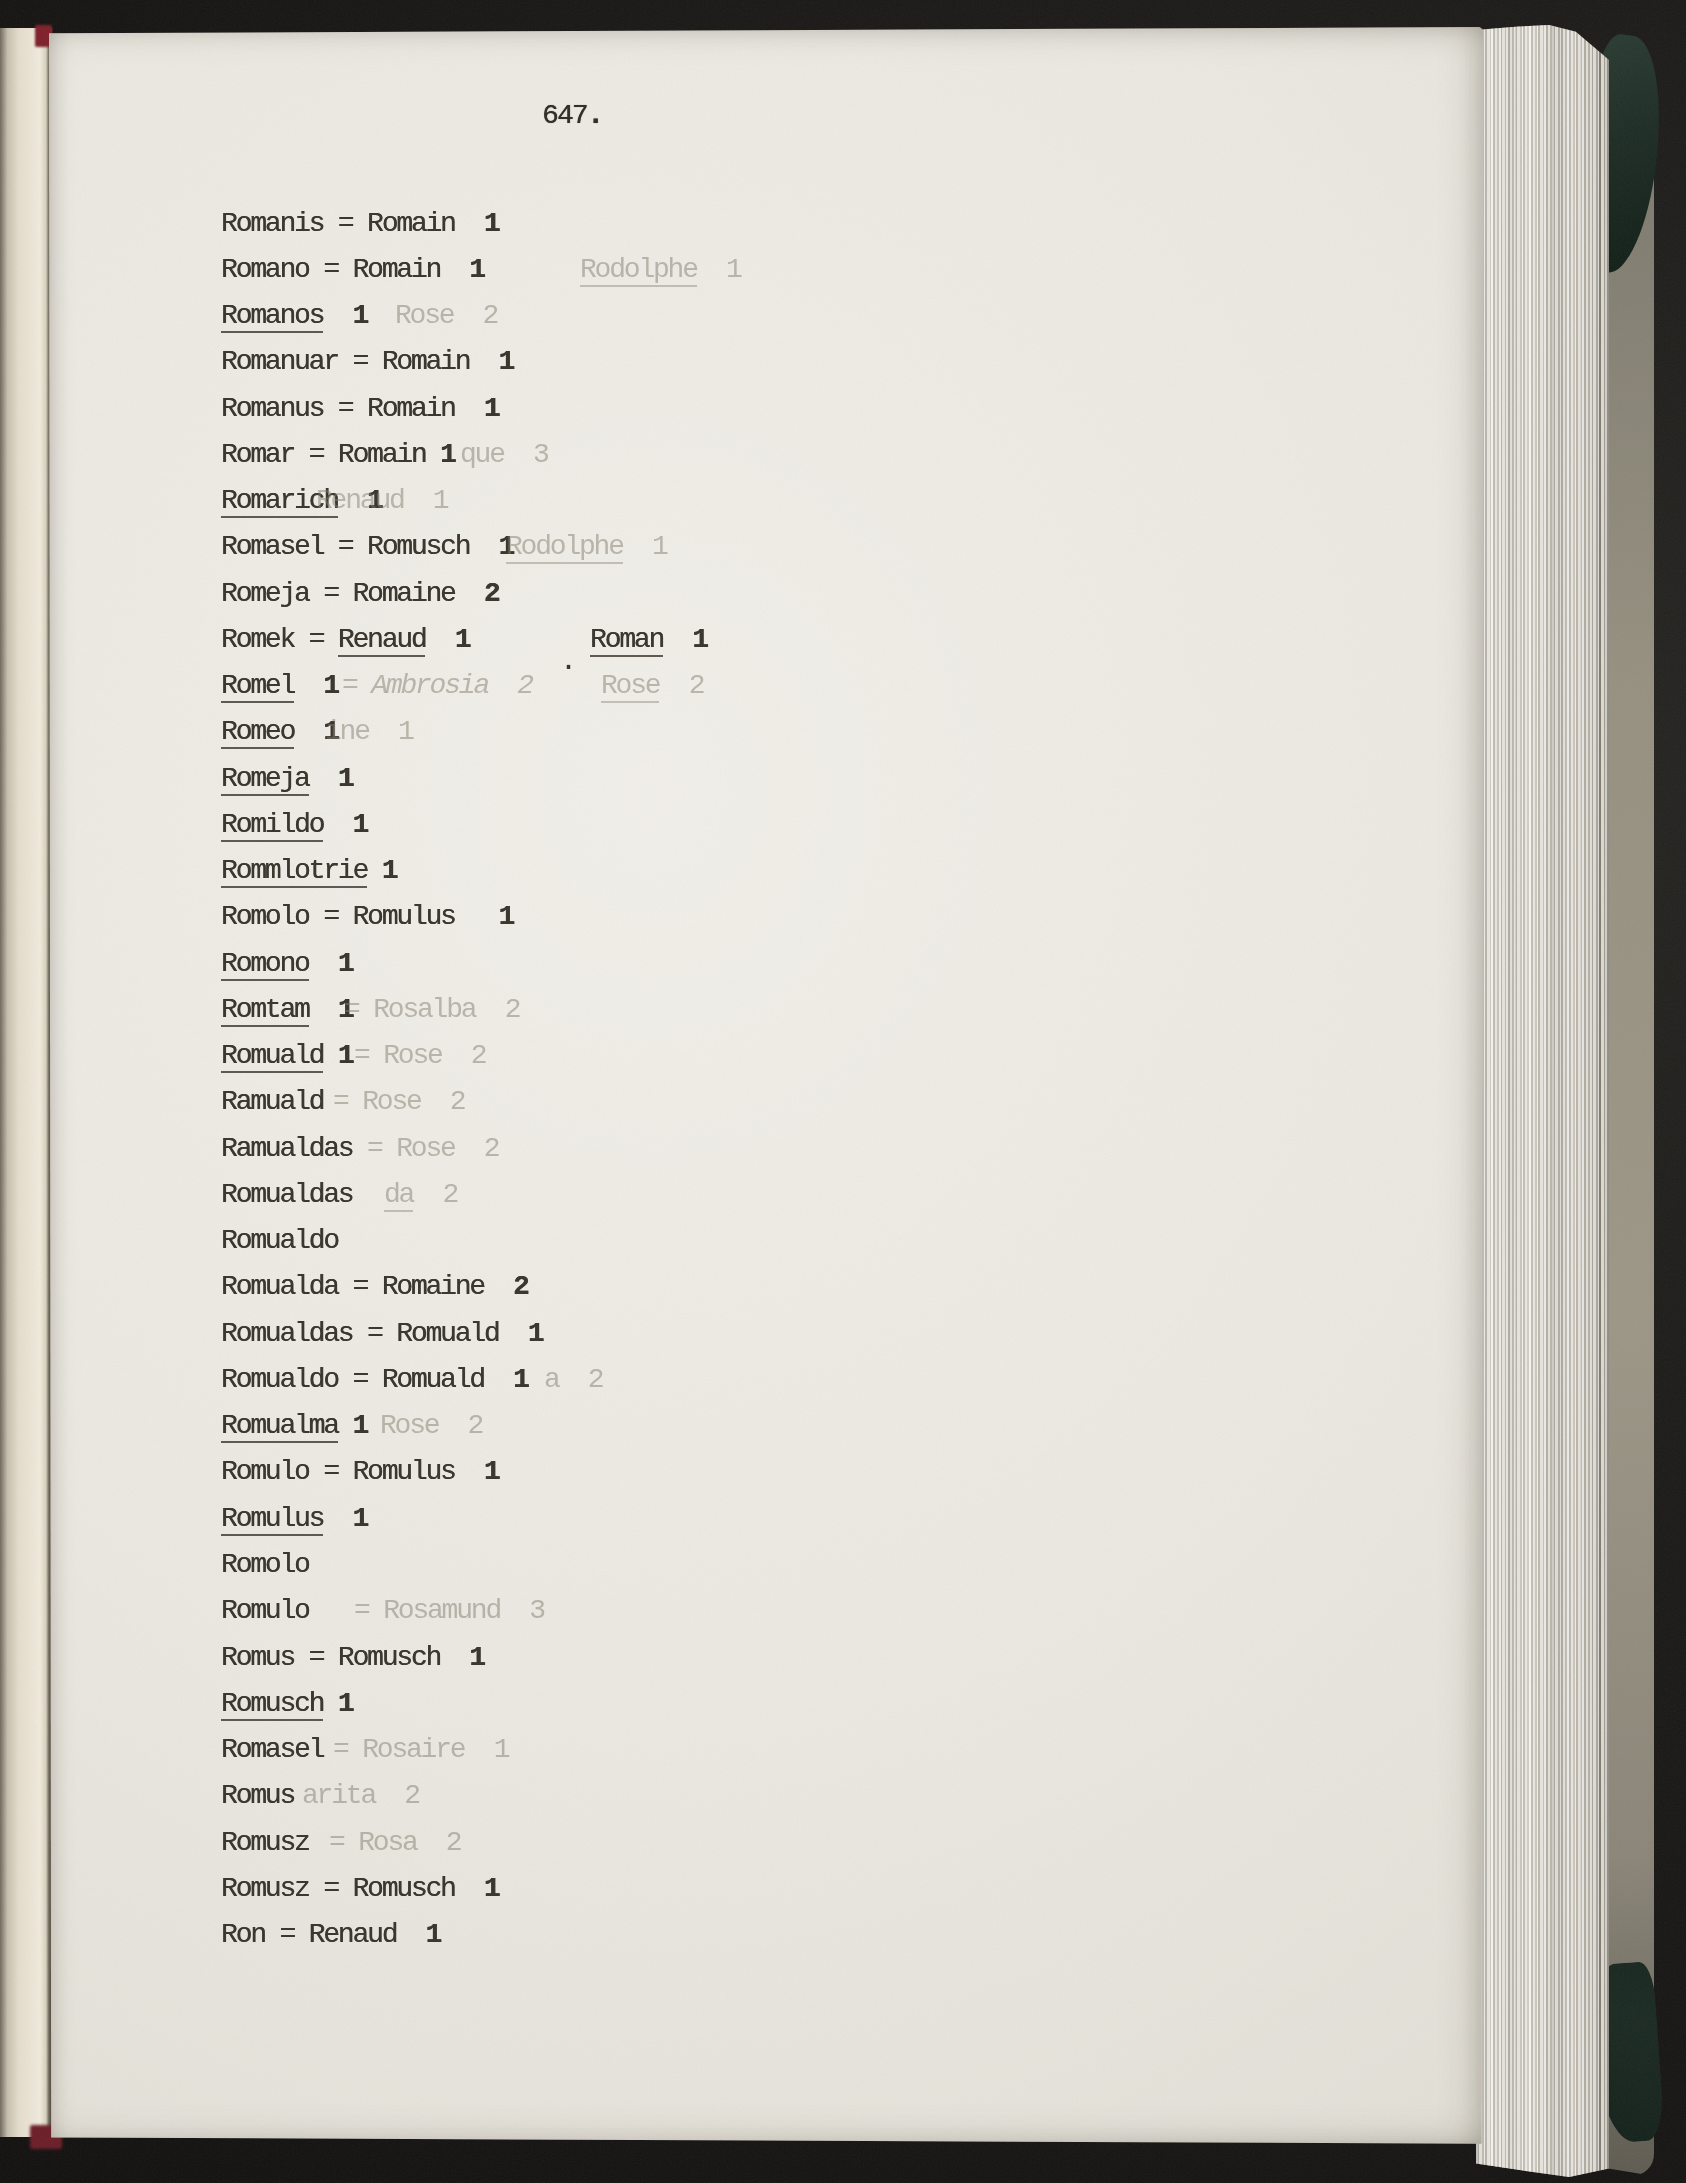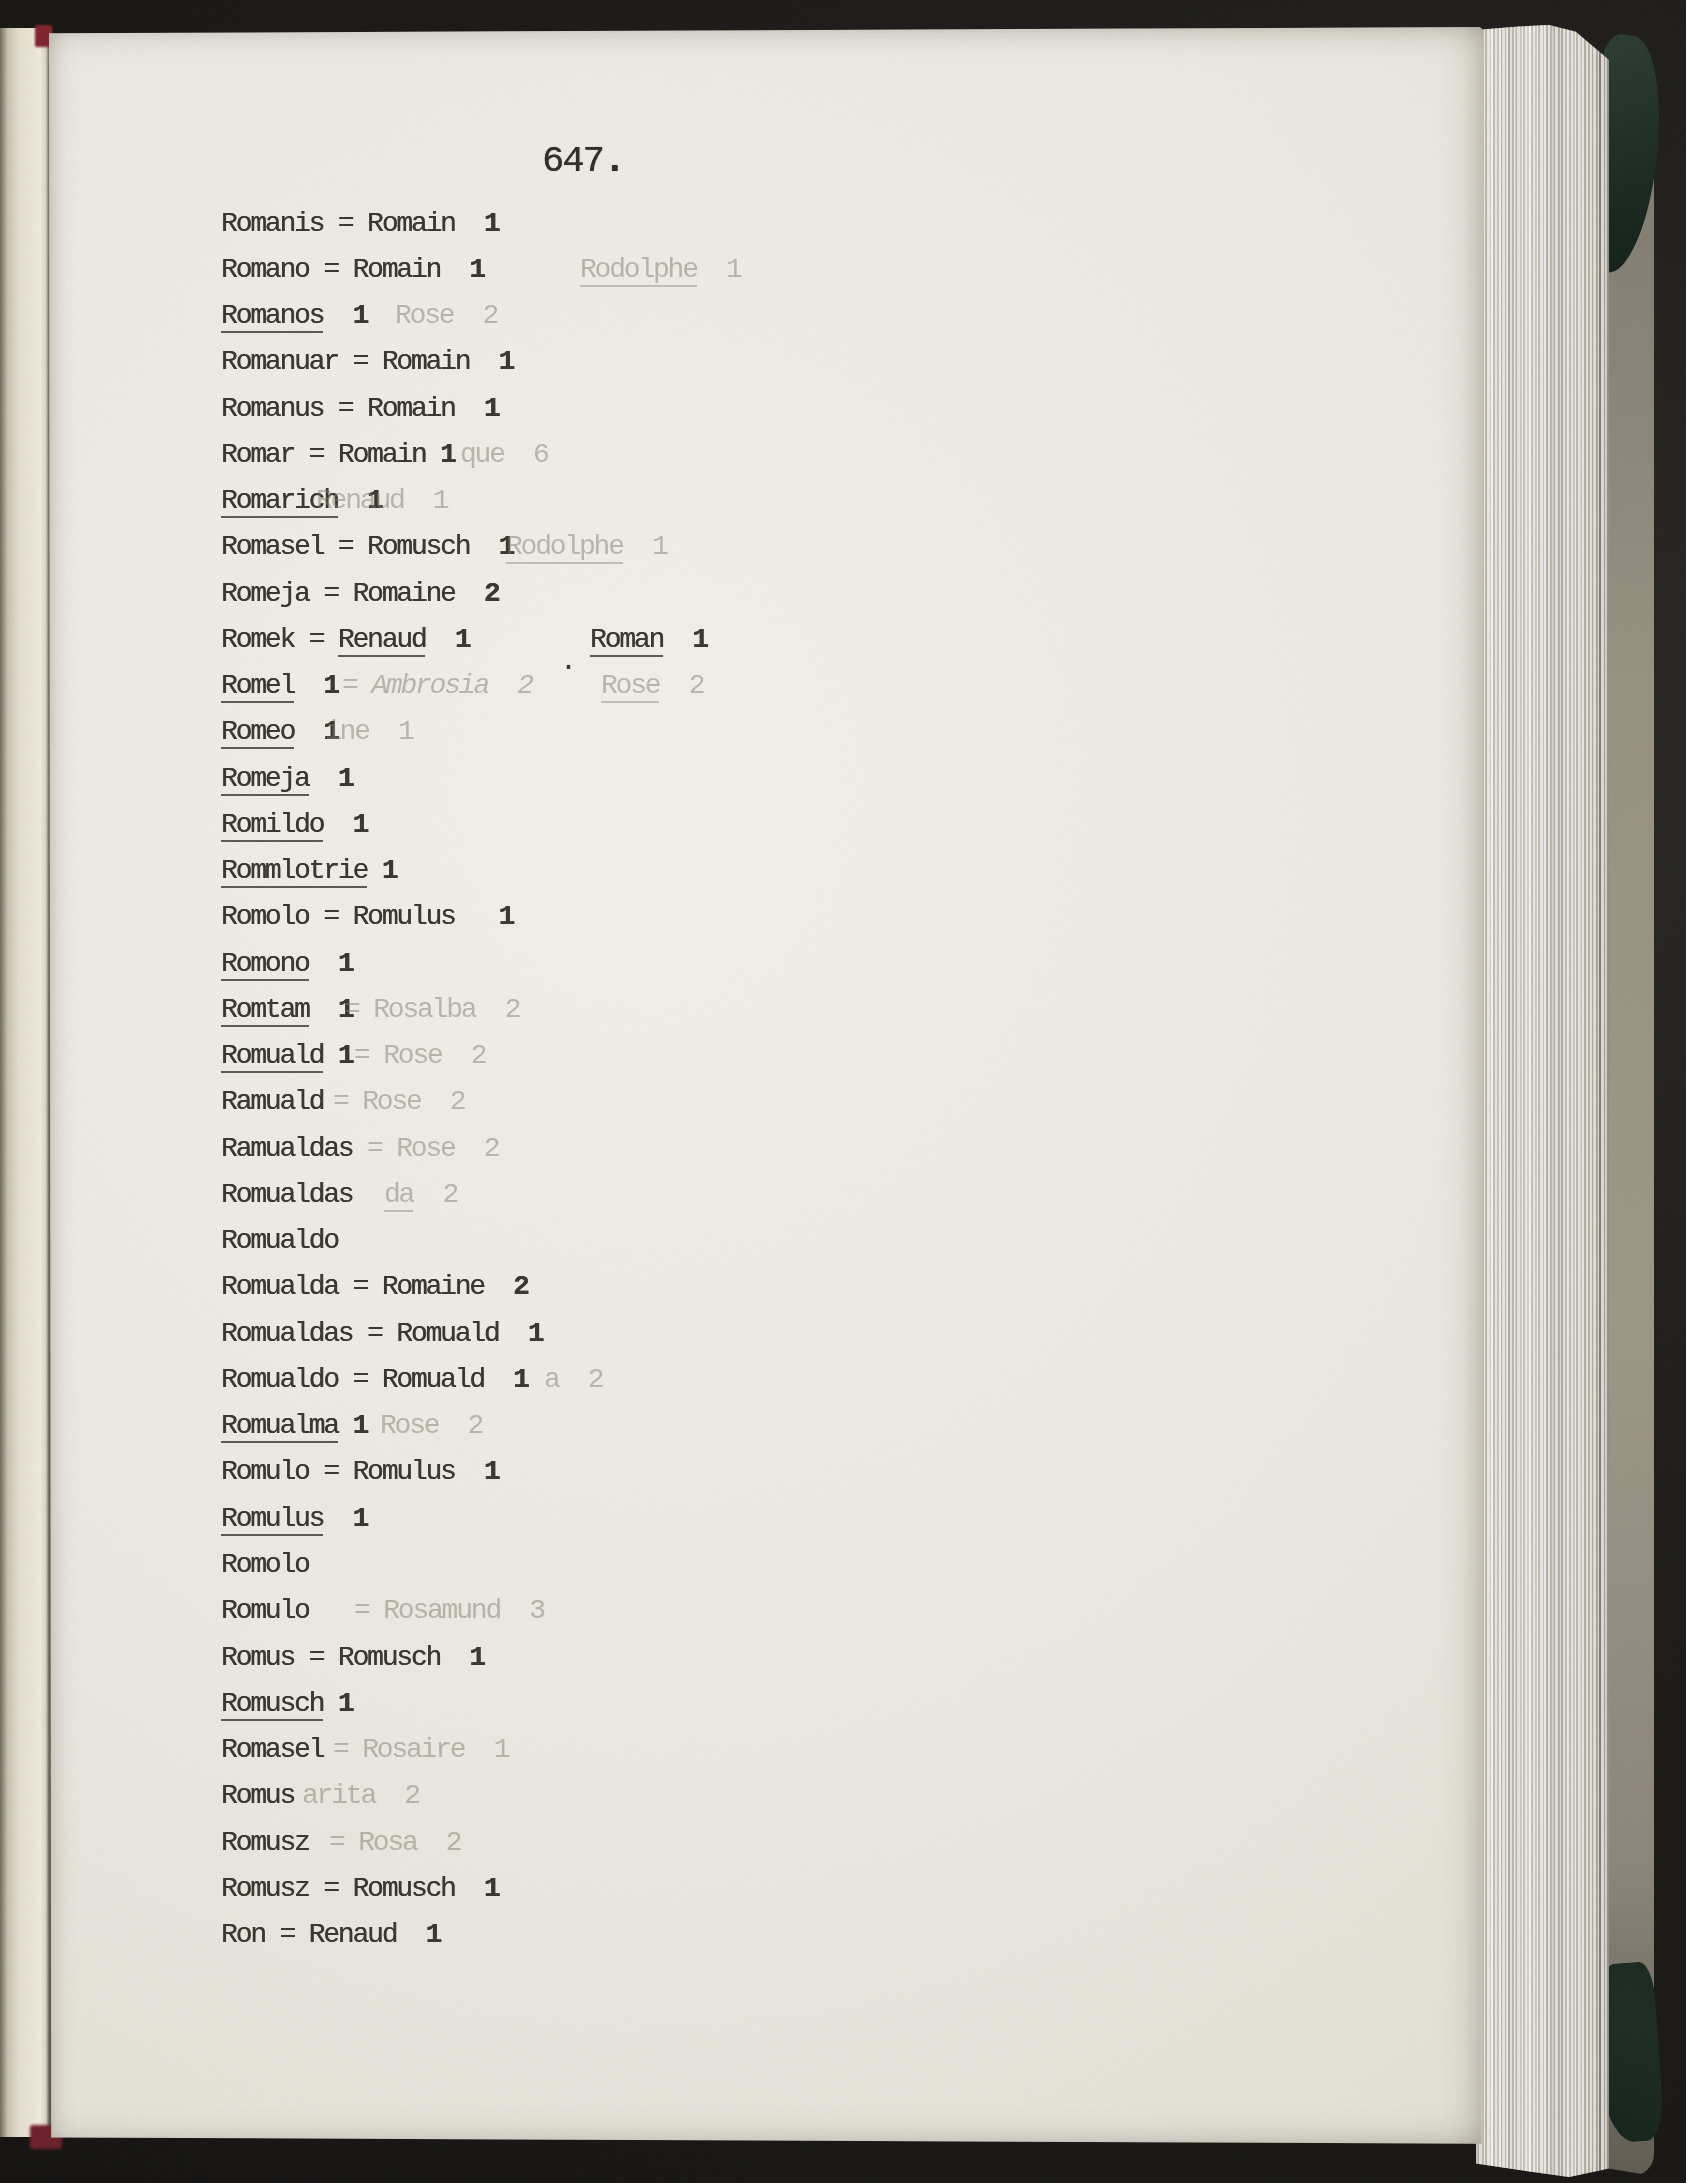--- a/index.html
+++ b/index.html
@@ -52,22 +52,22 @@
   .line{
     position:absolute;white-space:pre;
     font-size:28px;line-height:34px;letter-spacing:-2.2px;
     color:#37332b;text-shadow:0.3px 0.3px 0.6px rgba(48,44,36,.85);
   }
   .line .u{border-bottom:2.5px solid rgba(58,53,44,.82);}
   .line .num{font-weight:700;}
   .line.ghost{color:rgba(130,124,110,.5);text-shadow:none;}
   .line.ghost .u{border-bottom:2.5px solid rgba(130,124,110,.42);}
   .pagenum{position:absolute;left:493px;top:72px;white-space:pre;
-    font-size:37px;line-height:44px;letter-spacing:-1.9px;color:#2e2b25;
-    text-shadow:0.3px 0.3px 0.7px rgba(40,36,30,.9);margin-top:40px;}
+    font-size:28px;line-height:34px;letter-spacing:-1.9px;color:#2e2b25;
+    text-shadow:0.3px 0.3px 0.7px rgba(40,36,30,.9);}
   .pagenum .dot{font-weight:700;font-size:1.05em;}
   .noise{position:absolute;left:0;top:0;width:100%;height:100%;opacity:.07;pointer-events:none;}
 </style>
 </head>
 <body>
 
 <div id="scene">
   <div class="endpaper"></div>
   <div class="cover-top"></div>
   <div class="cover-bottom"></div>
@@ -114,21 +114,21 @@
       <div class="line" style="left: 172px; top: 1567px;"><span>Romulo</span></div>
       <div class="line" style="left: 172px; top: 1614px;"><span>Romus = Romusch  <span class="num">1</span></span></div>
       <div class="line" style="left: 172px; top: 1660px;"><span class="u">Romusch</span><span> <span class="num">1</span></span></div>
       <div class="line" style="left: 172px; top: 1706px;"><span>Romasel</span></div>
       <div class="line" style="left: 172px; top: 1752px;"><span>Romus</span></div>
       <div class="line" style="left: 172px; top: 1799px;"><span>Romusz</span></div>
       <div class="line" style="left: 172px; top: 1845px;"><span>Romusz = Romusch  <span class="num">1</span></span></div>
       <div class="line" style="left: 172px; top: 1891px;"><span>Ron = Renaud  <span class="num">1</span></span></div>
       <div class="line ghost" style="left: 531px; top: 226px;"><span class="u">Rodolphe</span><span>  1</span></div>
       <div class="line ghost" style="left: 346px; top: 272px;"><span>Rose  2</span></div>
-      <div class="line ghost" style="left: 411px; top: 411px;"><span>que  6</span></div>
+      <div class="line ghost" style="left: 411px; top: 411px;"><span>que  3</span></div>
       <div class="line ghost" style="left: 267px; top: 457px;"><span>Renaud  1</span></div>
       <div class="line ghost" style="left: 457px; top: 503px;"><span class="u">Rodolphe</span><span>  1</span></div>
       <div class="line ghost" style="left: 293px; top: 642px; font-style: italic;"><span>= Ambrosia  2</span></div>
       <div class="line ghost" style="left: 552px; top: 642px;"><span class="u">Rose</span><span>  2</span></div>
       <div class="line ghost" style="left: 276px; top: 688px;"><span>ine  1</span></div>
       <div class="line ghost" style="left: 288px; top: 966px; margin-left: 7px;"><span>= Rosalba  2</span></div>
       <div class="line ghost" style="left: 305px; top: 1012px;"><span>= Rose  2</span></div>
       <div class="line ghost" style="left: 284px; top: 1058px;"><span>= Rose  2</span></div>
       <div class="line ghost" style="left: 318px; top: 1105px;"><span>= Rose  2</span></div>
       <div class="line ghost" style="left: 335px; top: 1151px;"><span class="u">da</span><span>  2</span></div>

